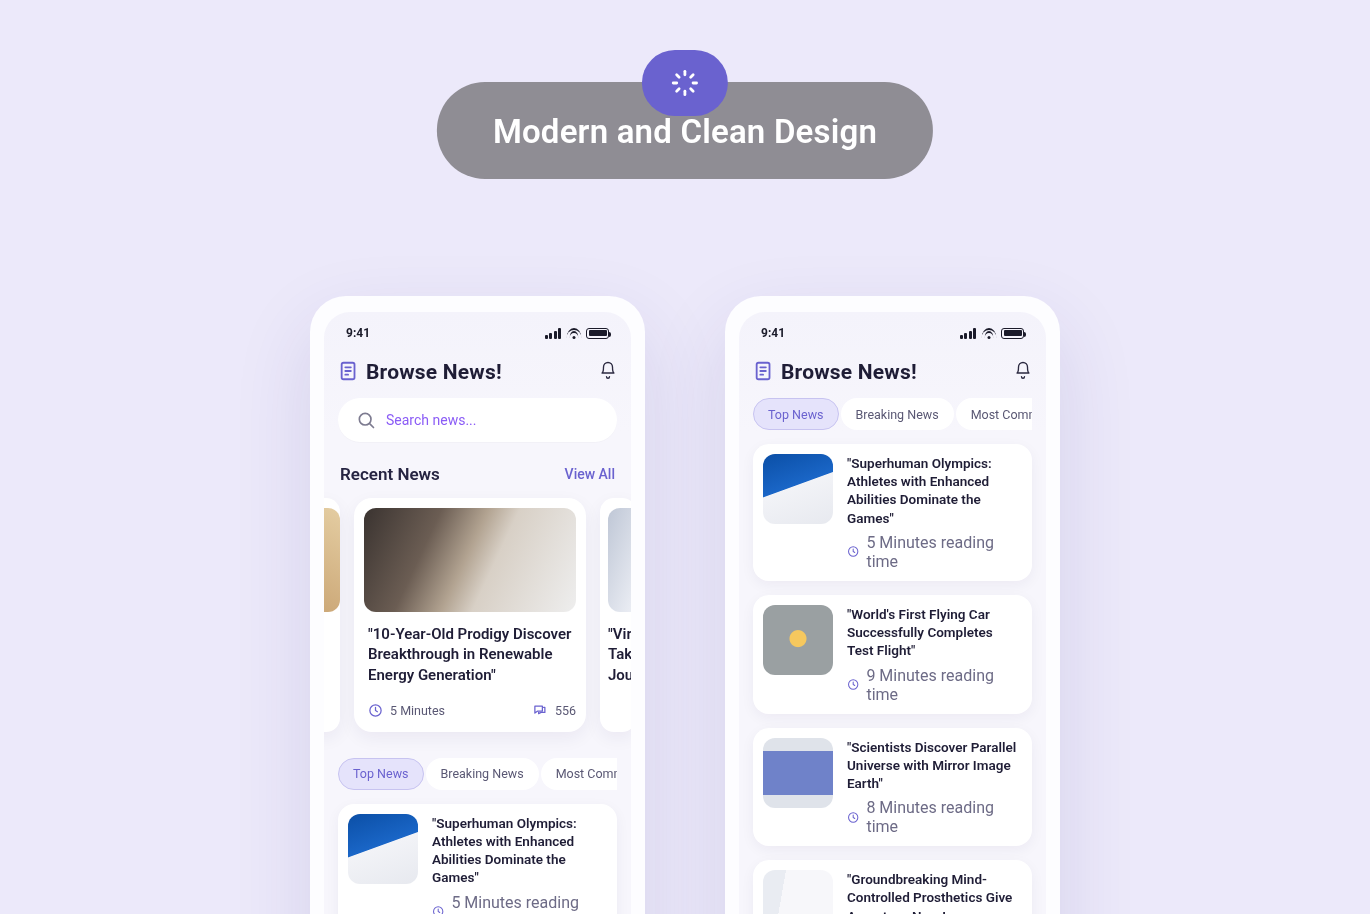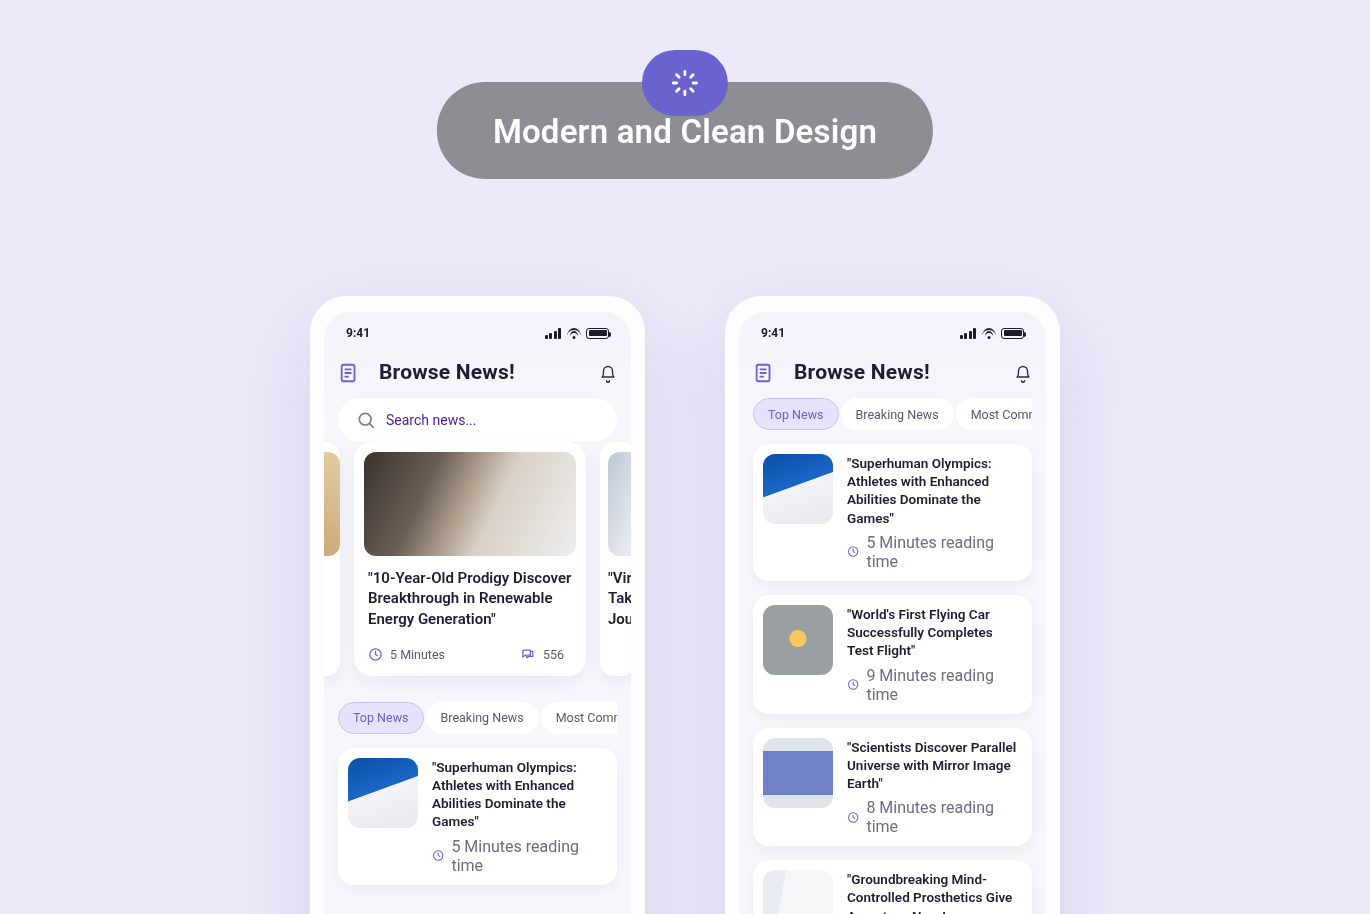--- a/index.html
+++ b/index.html
@@ -86,53 +86,53 @@
   .wifi::before,.wifi::after{content:"";position:absolute;border:2px solid #1b1b2a;border-bottom:none;border-left:none;border-right:none;border-radius:50% 50% 0 0/100% 100% 0 0;left:50%;transform:translateX(-50%);}
   .wifi::before{width:15px;height:8px;top:0;border-width:2.2px 0 0 0;}
   .wifi::after{width:9px;height:5px;top:3px;border-width:2.2px 0 0 0;}
   .wifi .dot{position:absolute;width:3px;height:3px;background:#1b1b2a;border-radius:50%;bottom:0;left:50%;transform:translateX(-50%);}
   .batt { width:23px;height:11px;border:1.4px solid #1b1b2a;border-radius:3px;position:relative;padding:1.5px;}
   .batt::after{content:"";position:absolute;right:-3px;top:3px;width:2px;height:5px;background:#1b1b2a;border-radius:0 2px 2px 0;}
   .batt i{display:block;height:100%;width:100%;background:#1b1b2a;border-radius:1px;}
 
   
   .hdr {
-    display:flex;align-items:flex-end;gap:19px;margin:8px 0 14px 0;
+    display:flex;align-items:flex-start;gap:6px;margin:8px 0 14px 0;
   }
   .hdr-icon{width:22px;height:22px;color:#6a62cf;flex:none;}
   .hdr-title{font-size:21px;font-weight:700;color:#1f1d36;letter-spacing:.2px;}
   .bell{margin-left:auto;width:18px;height:20px;color:#2b2940;}
 
   
   .search {
     background:#fff;border-radius:40px;padding:12px 18px;display:flex;align-items:center;gap:10px;
     box-shadow:0 1px 0 rgba(0,0,0,0.02);
   }
   .search svg{width:20px;height:20px;color:#7d7b90;}
-  .search-text{color:#4c1d95;font-size:14px;}
+  .search-text{color:#8b5cf6;font-size:14px;}
 
   
   .section-row{display:flex;justify-content:space-between;align-items:center;margin:22px 2px 14px 2px;}
   .section-title{font-size:17px;font-weight:600;color:#262442;}
   .view-all{color:#6a62cf;font-size:14px;font-weight:500;}
 
   
   .carousel{display:flex;gap:14px;margin-left:-32px;padding-bottom:4px;}
   .card-big{
     flex:none;width:232px;background:#fff;border-radius:18px;padding:10px 10px 14px 10px;
     box-shadow:0 6px 18px rgba(30,20,80,.06);
   }
   .card-big.ghost-left{width:34px;border-radius:14px;padding:10px 0;overflow:hidden;}
   .card-big.ghost-right{width:36px;border-radius:14px;padding:10px 0 14px 8px;overflow:hidden;}
   .card-img{height:104px;border-radius:12px;background:#8899aa;}
   .card-big.ghost-left .card-img{border-radius:0 12px 12px 0;height:104px;margin-left:-2px;}
   .card-big.ghost-right .card-img{border-radius:12px 0 0 12px;height:104px;}
   .card-title{font-size:15px;font-weight:600;color:#1f1d36;line-height:1.35;margin:12px 4px 0 4px;}
   .ghost-title{font-size:15px;font-weight:600;color:#1f1d36;line-height:1.35;margin:12px 0 8px 0;}
-  .card-meta{display:flex;justify-content:space-between;align-items:flex-start;margin:18px 12px 0 4px;}
+  .card-meta{display:flex;justify-content:space-between;align-items:flex-start;margin:18px 0 0 4px;}
   .meta-chunk{display:flex;align-items:center;gap:7px;}
   .meta-ico{width:15px;height:15px;color:#6a62cf;}
   .meta-txt{font-size:12.5px;color:#5a5874;}
 
   
   .chips{display:flex;gap:2px;margin:22px 0 14px 0;overflow:hidden;}
   .chips.nomt{margin-top:12px;}
   .chip{
     padding:8.5px 15px;border-radius:20px;font-size:12.5px;color:#5a5874;background:#fff;
     white-space:nowrap;flex:none;
@@ -216,20 +216,24 @@
       </div>
 
       <div class="search">
         <svg viewBox="0 0 24 24" fill="none" stroke="currentColor" stroke-width="2" stroke-linecap="round">
             <circle cx="11" cy="11" r="7"></circle>
             <line x1="21" y1="21" x2="16.65" y2="16.65"></line>
           </svg>
         <span class="search-text">Search news...</span>
       </div>
 
+      <div class="section-row">
+        <span class="section-title">Recent News</span>
+        <span class="view-all">View All</span>
+      </div>
 
       <div class="carousel">
         <div class="card-big ghost-left">
           <div class="card-img gwood"></div>
         </div>
         <div class="card-big">
           <div class="card-img gbig"></div>
           <div class="card-title">"10-Year-Old Prodigy Discover Breakthrough in Renewable Energy Generation"</div>
           <div class="card-meta">
             <div class="meta-chunk">

